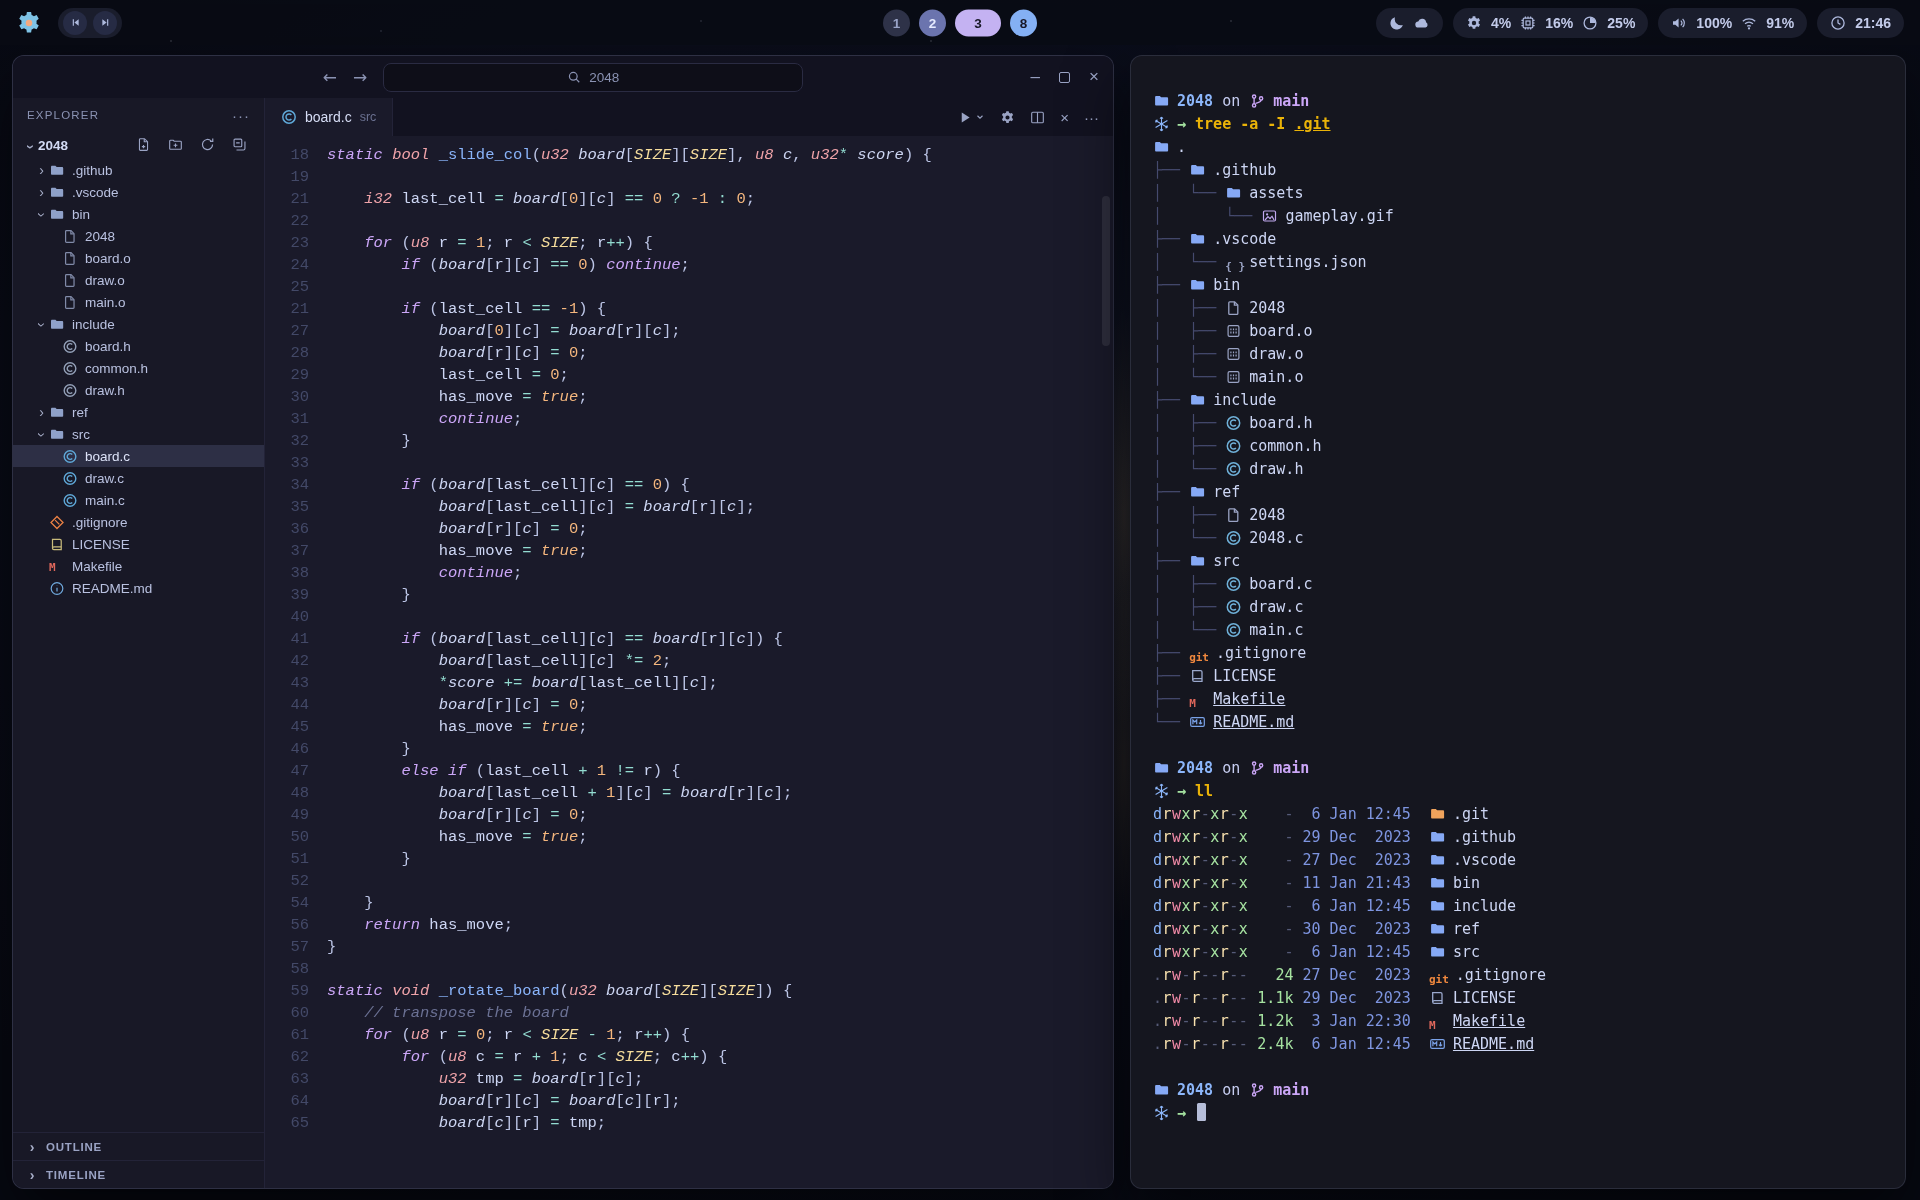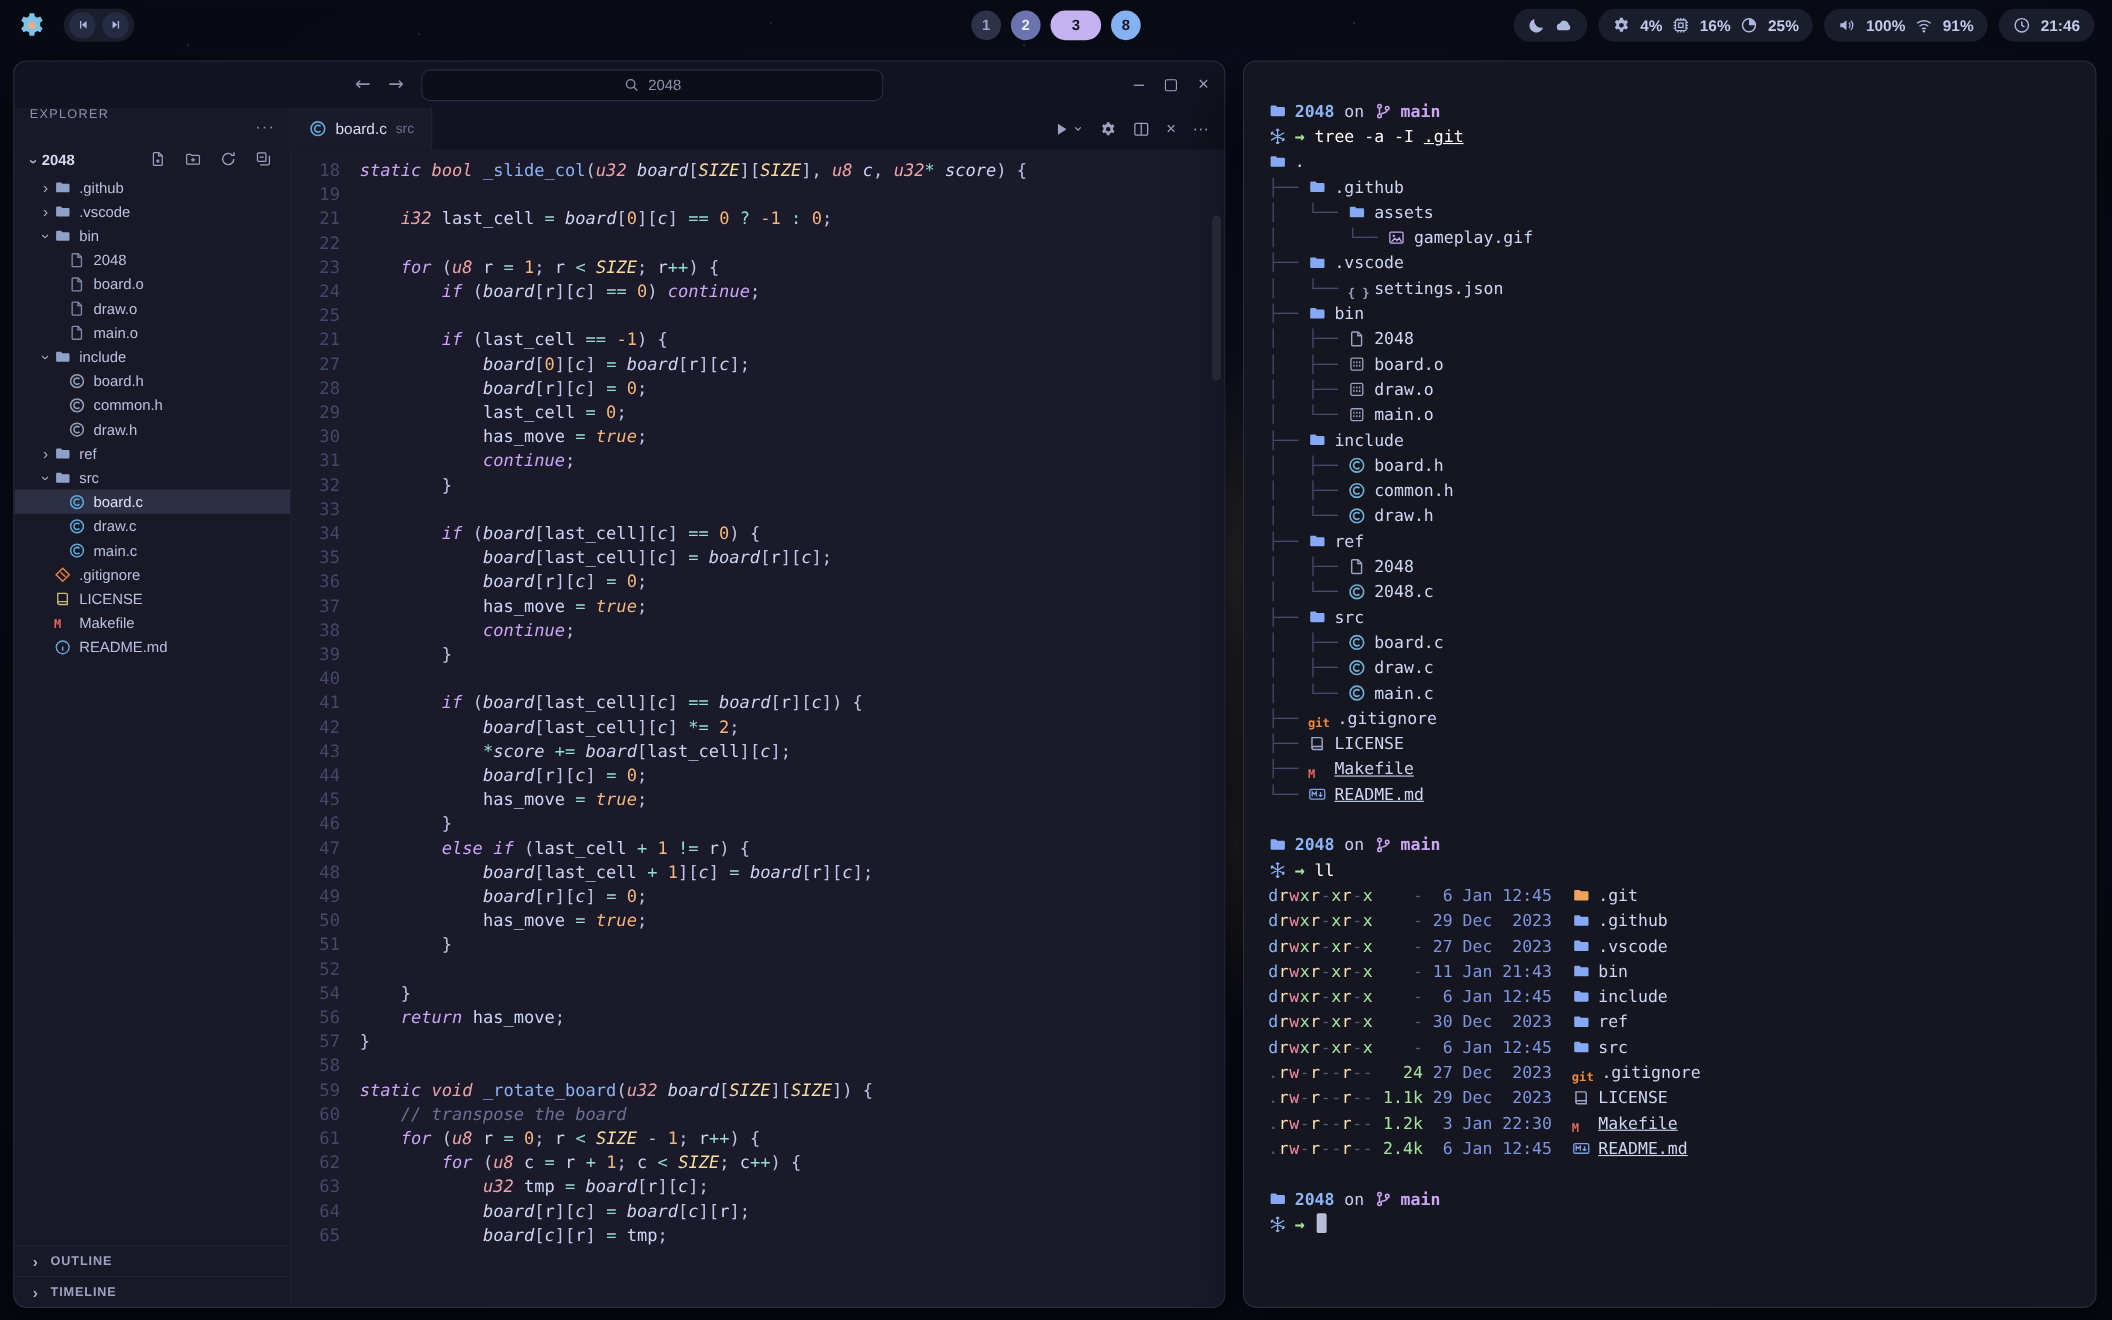--- a/index.html
+++ b/index.html
@@ -70,21 +70,21 @@
     display:flex;align-items:center;justify-content:center;gap:8px;color:#8a92b2;font-size:13.5px;cursor:pointer;}
   .searchbox .icon{width:14px;height:14px;}
   .winbtns{display:flex;gap:19px;align-items:center;justify-self:end;color:#9aa3c4;}
   .winbtns .wb{background:none;border:none;color:#9aa3c4;font-size:17px;cursor:pointer;display:flex;align-items:center;}
   .maxbox{width:11px;height:11px;border:1.4px solid #9aa3c4;border-radius:2px;display:inline-block;}
 
   .vsmain{flex:1;display:flex;min-height:0;}
 
   
   .sidebar{width:252px;background:#181826;border-right:1px solid #232338;display:flex;flex-direction:column;flex:none;}
-  .sb-head{height:34px;display:flex;padding:0 14px;color:#8a92b2;font-size:11.5px;
+  .sb-head{height:34px;display:flex;align-items:center;padding:0 14px;color:#8a92b2;font-size:11.5px;
     letter-spacing:1.2px;}
   .sb-head .menu{margin-left:auto;background:none;border:none;color:#8a92b2;font-size:15px;cursor:pointer;letter-spacing:1px;}
   .rootrow{height:27px;display:flex;align-items:center;padding:0 10px;font-weight:700;font-size:13.5px;color:#d2daf4;cursor:pointer;}
   .rootrow .actions{margin-left:auto;display:flex;gap:10px;}
   .rootrow .actions button{background:none;border:none;color:#9aa3c4;cursor:pointer;padding:0;}
   .rootrow .actions .icon{width:15px;height:15px;}
   .xlist{flex:1;overflow:hidden;}
   .xrow{height:22px;display:flex;align-items:center;font-size:13.5px;color:#b9c1e0;cursor:pointer;white-space:nowrap;}
   .xrow.sel{background:#2d2f45;color:#dde3f8;}
   .chev{width:15px;flex:none;color:#a6adc8;font-size:14px;display:inline-flex;justify-content:center;
@@ -108,21 +108,21 @@
   .tab{display:flex;align-items:center;gap:8px;padding:0 16px;background:#1a1a2a;border-right:1px solid #232338;
     font-size:14px;color:#d6ddf5;cursor:pointer;}
   .tab .icon{width:16px;height:16px;color:#5fa8d8;}
   .tabhint{color:#6a7090;font-size:12.5px;}
   .editoractions{margin-left:auto;display:flex;align-items:center;gap:15px;padding:0 14px;color:#9aa3c4;}
   .editoractions button{background:none;border:none;color:#9aa3c4;cursor:pointer;display:flex;align-items:center;gap:2px;font-size:15px;}
   .editoractions .icon{width:15px;height:15px;}
   .editoractions .icon.small{width:10px;height:10px;}
   .codearea{flex:1;overflow:hidden;padding-top:8px;font-family:"DejaVu Sans Mono","Liberation Mono",monospace;
     font-size:15.5px;line-height:22px;position:relative;}
-  .cline{white-space:pre;}
+  .cline{white-space:pre;font-family:Liberation Mono, monospace;}
   .ln{display:inline-block;width:44px;text-align:right;margin-right:18px;color:#434968;}
   .tk-x{color:#bcc5e6;} .tk-v{color:#cdd6f4;}
   .tk-k{color:#cba6f7;font-style:italic;}
   .tk-t{color:#efa3a9;font-style:italic;}
   .tk-f{color:#8ab4fa;}
   .tk-c{color:#f6dd9c;font-style:italic;}
   .tk-n{color:#f5b77e;}
   .tk-b{color:#f5b77e;font-style:italic;}
   .tk-o{color:#93dcd1;}
   .tk-p{color:#ccd5f2;font-style:italic;}
@@ -134,21 +134,21 @@
     font-size:15px;line-height:23px;color:#c6cdf0;height:100%;overflow:hidden;}
   .trow{white-space:pre;height:23px;}
   .tgap{height:23px;}
   .icon{display:inline-block;}
   .termbody .icon{width:17px;height:16px;margin-right:7px;vertical-align:-2.5px;}
   .hdir{color:#8cb6fa;font-weight:bold;}
   .hon{color:#c6cdf0;}
   .hbranch{color:#cba6f7;font-weight:bold;}
   .i-branch{color:#cba6f7;} .hfold{color:#8cb6fa;} .hsnow{color:#8cb6fa;}
   .arrow{color:#a6e3a1;font-weight:bold;}
-  .cmdtx{color:#ffffff;}
+  .cmdtx{color:#eab308;font-weight:bold;}
   .u{text-decoration:underline;}
   .guides{color:#454a6e;}
   .fname{color:#cdd6f4;}
   .perm{letter-spacing:.5px;}
   .pc-d{color:#89b4fa;} .pc-r{color:#f9e2af;} .pc-w{color:#f38ba8;} .pc-x{color:#a6e3a1;} .pc-o{color:#565b78;}
   .size-n{color:#a6e3a1;} .size-d{color:#565b78;}
   .ldate{color:#7e95e0;}
   .cursor{display:inline-block;width:9px;height:18px;background:rgba(205,214,244,.88);border-radius:1.5px;
     vertical-align:-3px;margin-left:2px;}
   

